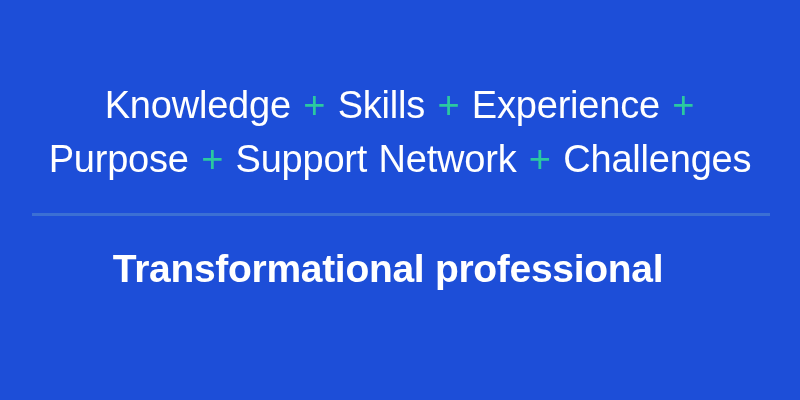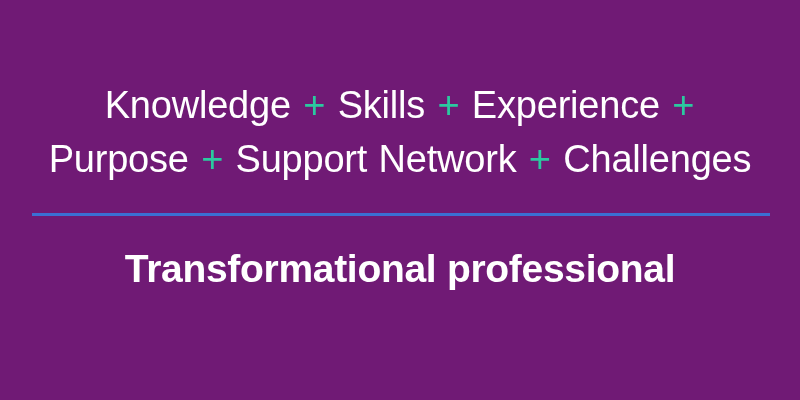--- a/index.html
+++ b/index.html
@@ -55,35 +55,35 @@
     top: 213px;
     width: 738px;
     height: 3px;
     background: #3B6FD4;
     border: 0;
     margin: 0;
   }
   
   .headline {
     position: absolute;
-    left: 32px;
+    left: 20px;
     top: 244px;
     width: 736px;
     text-align: center;
     color: #ffffff;
     font-size: 39px;
     font-weight: 700;
     line-height: 50px;
     letter-spacing: -0.3px;
   }
 </style>
 </head>
 <body>
 
-<div id="canvas" style="background: #701a75;">
+<div id="canvas" style="background: #1d4ed8;">
 
   <div class="equation-block">
     <span class="term">Knowledge</span>
     <span class="plus" style="color: rgb(43, 201, 160);">+</span>
     <span class="term">Skills</span>
     <span class="plus" style="color: rgb(43, 201, 160);">+</span>
     <span class="term">Experience</span>
     <span class="plus" style="color: rgb(43, 201, 160);">+</span>
     <span class="term">Purpose</span>
     <span class="plus" style="color: rgb(43, 201, 160);">+</span>

